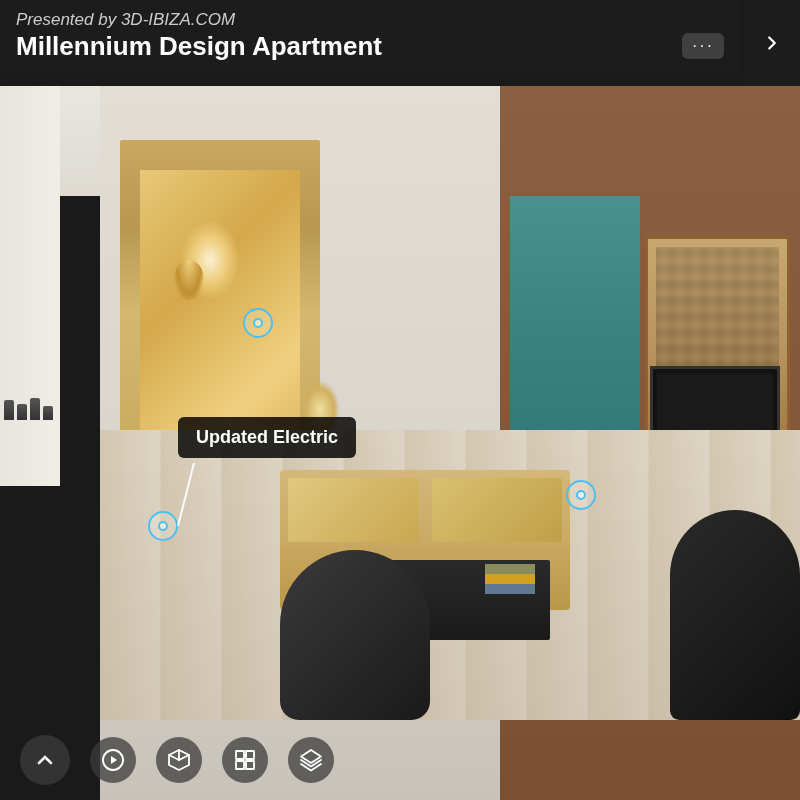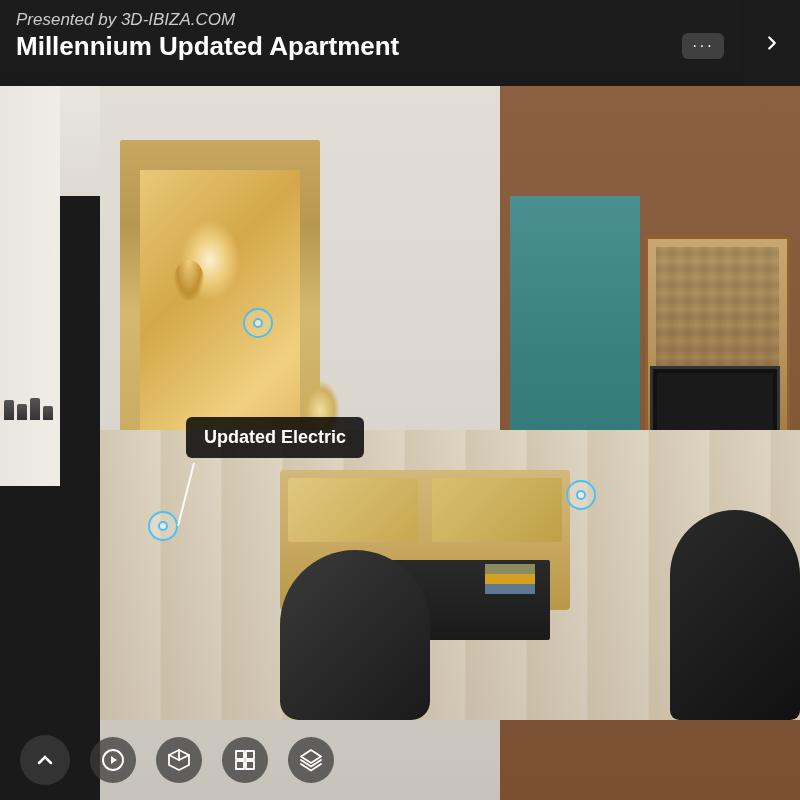--- a/index.html
+++ b/index.html
@@ -369,21 +369,21 @@
       width: 130px;
       height: 210px;
       background: linear-gradient(135deg, #2a2a2a 0%, #111 100%);
       border-radius: 70px 70px 10px 10px;
     }
 
     
     .tooltip {
       position: absolute;
       top: 417px;
-      left: 186px;
+      left: 178px;
       background: rgba(0, 0, 0, 0.82);
       color: #fff;
       padding: 10px 18px;
       border-radius: 6px;
       font-size: 18px;
       font-weight: bold;
       white-space: nowrap;
       z-index: 30;
       pointer-events: none;
     }
@@ -580,21 +580,21 @@
     <div class="hotspot-inner"></div>
   </div>
 
   <div class="tooltip">
     <span>Updated Electric</span>
   </div>
 
   <div class="header">
     <div class="header-presented">Presented by 3D-IBIZA.COM</div>
     <div class="header-title-row">
-      <div class="header-title">Millennium Updated Apartment</div>
+      <div class="header-title">Millennium Design Apartment</div>
       <div class="header-dots">···</div>
     </div>
   </div>
 
   <div class="back-btn">
     <svg viewBox="0 0 24 24">
       <polyline points="9 18 15 12 9 6"></polyline>
     </svg>
   </div>
 

